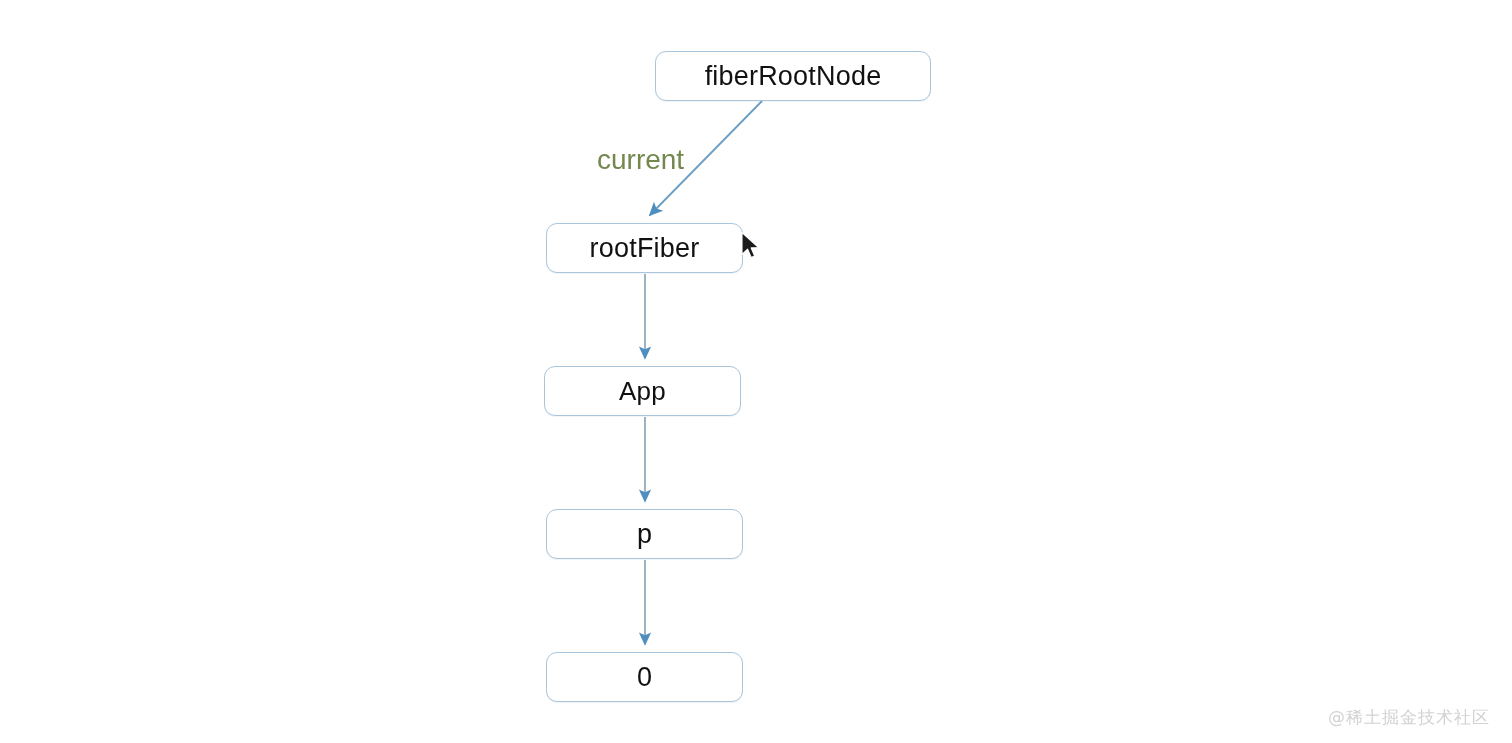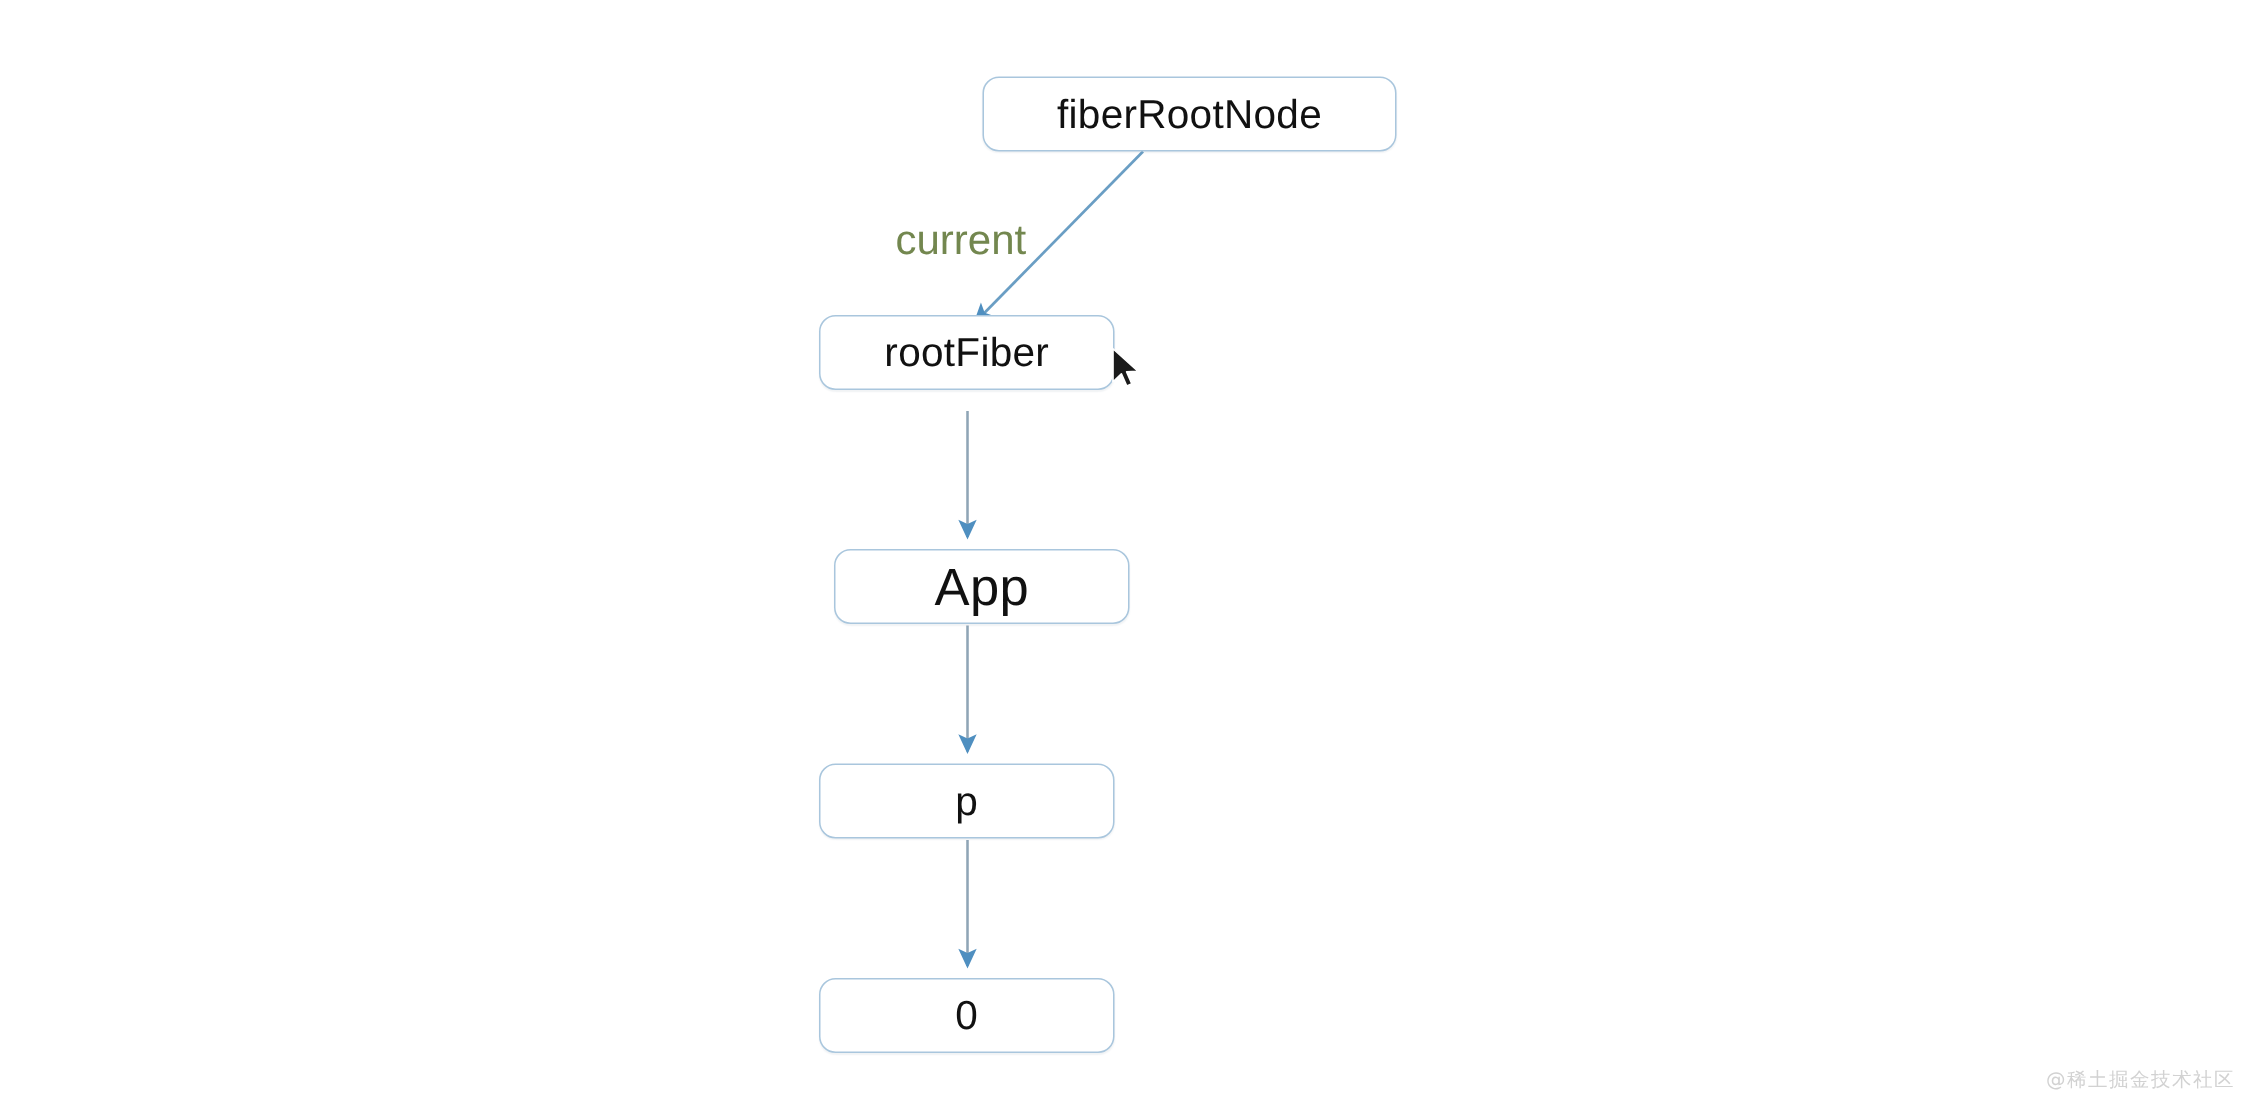--- a/index.html
+++ b/index.html
@@ -49,31 +49,31 @@
   }
   #node-fiberRootNode {
     left: 655px;
     top: 51px;
     width: 276px;
     height: 50px;
     font-size: 27px;
   }
   #node-rootFiber {
     left: 546px;
-    top: 210px;
+    top: 223px;
     width: 197px;
     height: 50px;
     font-size: 27px;
   }
   #node-app {
-    left: 556px;
+    left: 544px;
     top: 366px;
     width: 197px;
     height: 50px;
-    font-size: 35px;
+    font-size: 26px;
   }
   #node-p {
     left: 546px;
     top: 509px;
     width: 197px;
     height: 50px;
     font-size: 27px;
   }
   #node-zero {
     left: 546px;
@@ -96,21 +96,21 @@
     left: 740px;
     top: 231px;
     width: 22px;
     height: 30px;
     pointer-events: none;
   }
   #watermark {
     position: absolute;
     right: 22px;
     bottom: 14px;
-    font-size: 13px;
+    font-size: 17px;
     color: #d2d2d2;
     letter-spacing: 1px;
     white-space: nowrap;
     font-family: "DejaVu Sans", sans-serif;
   }
 </style>
 </head>
 <body>
 
 <div id="canvas">

